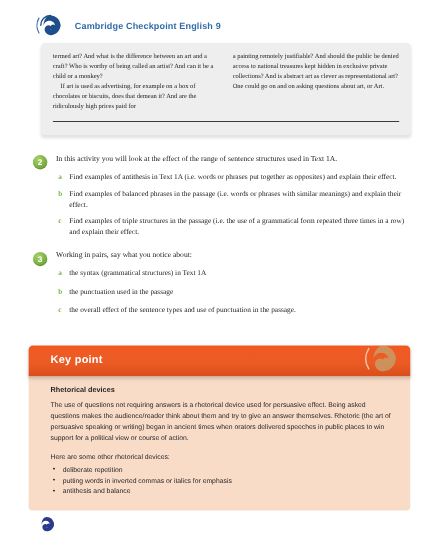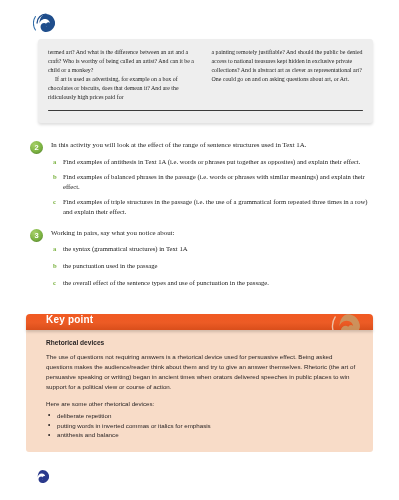--- a/index.html
+++ b/index.html
@@ -140,24 +140,25 @@
 
   
   .keypoint {
     position: relative;
     margin: 18px 26px 0 26px;
     border-radius: 4px;
     overflow: visible;
   }
   .keypoint-header {
     position: relative;
-    height: 16px;
+    height: 28px;
     background: linear-gradient(180deg, #f15a22 0%, #ec5b25 55%, #d94e1b 100%);
     border-radius: 4px 4px 0 0;
     display: flex;
+    align-items: center;
     overflow: hidden;
     box-shadow: 0 2px 3px rgba(0,0,0,0.16);
   }
   .keypoint-title {
     font-family: "Liberation Sans", sans-serif;
     font-size: 10px;
     font-weight: bold;
     color: #ffffff;
     margin-left: 20px;
     letter-spacing: 0.2px;
@@ -255,20 +256,21 @@
       </g>
       <g fill="#1f4e8c">
         <path d="M32 10c12 0 22 9.8 22 22 0 7.5-5.8 13.5-13 13.5-5.2 0-9.4-4-9.4-9 0-3.6 2.9-6.5 6.4-6.5 2.2 0 4 1.7 4 3.9 0-6.6-5.6-12-12.4-12-7.6 0-13.9 6-13.9 13.4C15.7 20.4 22.9 10 32 10z"></path>
         <path d="M54 32c0 12.1-9.9 22-22 22-7.4 0-13.4-5.8-13.4-13 0-5.2 4-9.3 9-9.3 3.6 0 6.5 2.8 6.5 6.3 0 2.2-1.8 4-4 4 6.6 0 12-5.5 12-12.3 0-7.5-6.1-13.8-13.5-13.8C43.5 15.9 54 23 54 32z"></path>
       </g>
       <g fill="none" stroke="#2f6ca8" stroke-width="2.6" stroke-linecap="round">
         <path d="M6 16c-3.2 5-5 10.6-5 16.5 0 6 1.8 11.6 5 16.6"></path>
       </g>
     </svg>
   </span>
+  <span class="brand-title">Cambridge Checkpoint English 9</span>
 </div>
 
 <div class="extract-box">
   <div class="extract-cols">
     <div class="extract-col">
       <p>termed art? And what is the difference between an art and a craft? Who is worthy of being called an artist? And can it be a child or a monkey?</p>
       <p>If art is used as advertising, for example on a box of chocolates or biscuits, does that demean it? And are the ridiculously high prices paid for</p>
     </div>
     <div class="extract-col">
       <p>a painting remotely justifiable? And should the public be denied access to national treasures kept hidden in exclusive private collections? And is abstract art as clever as representational art? One could go on and on asking questions about art, or Art.</p>

